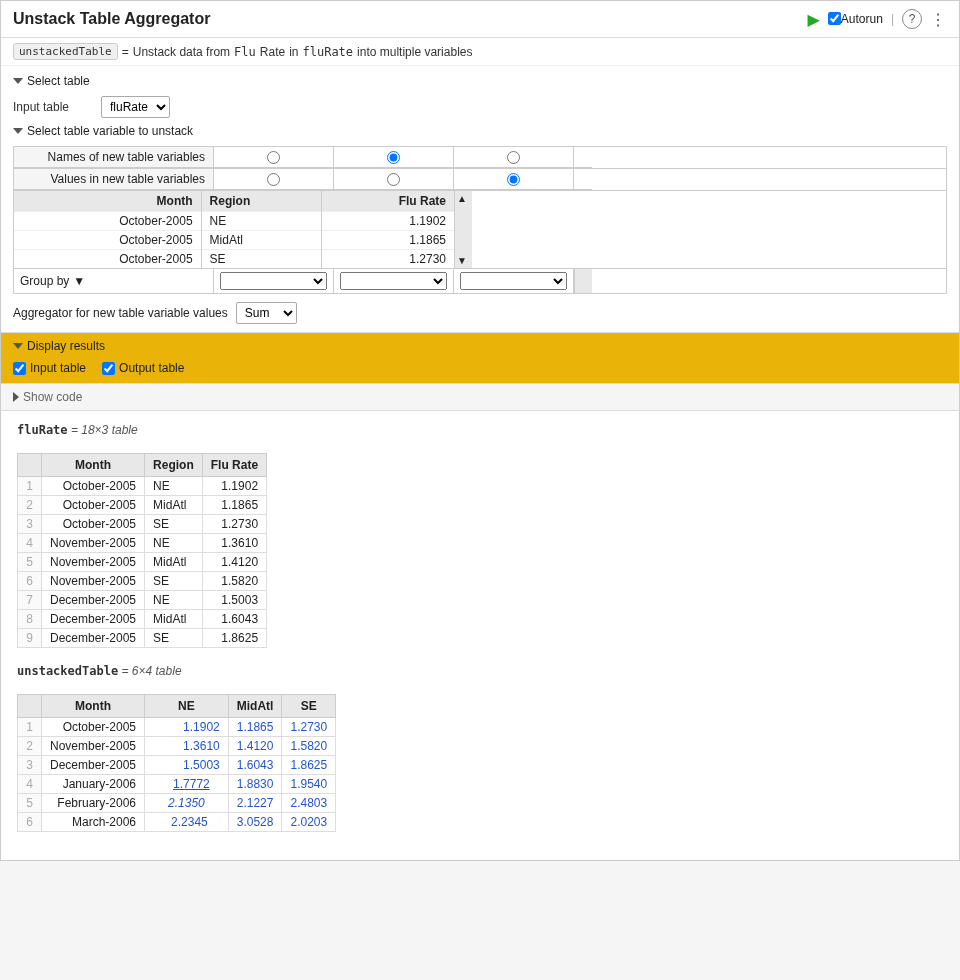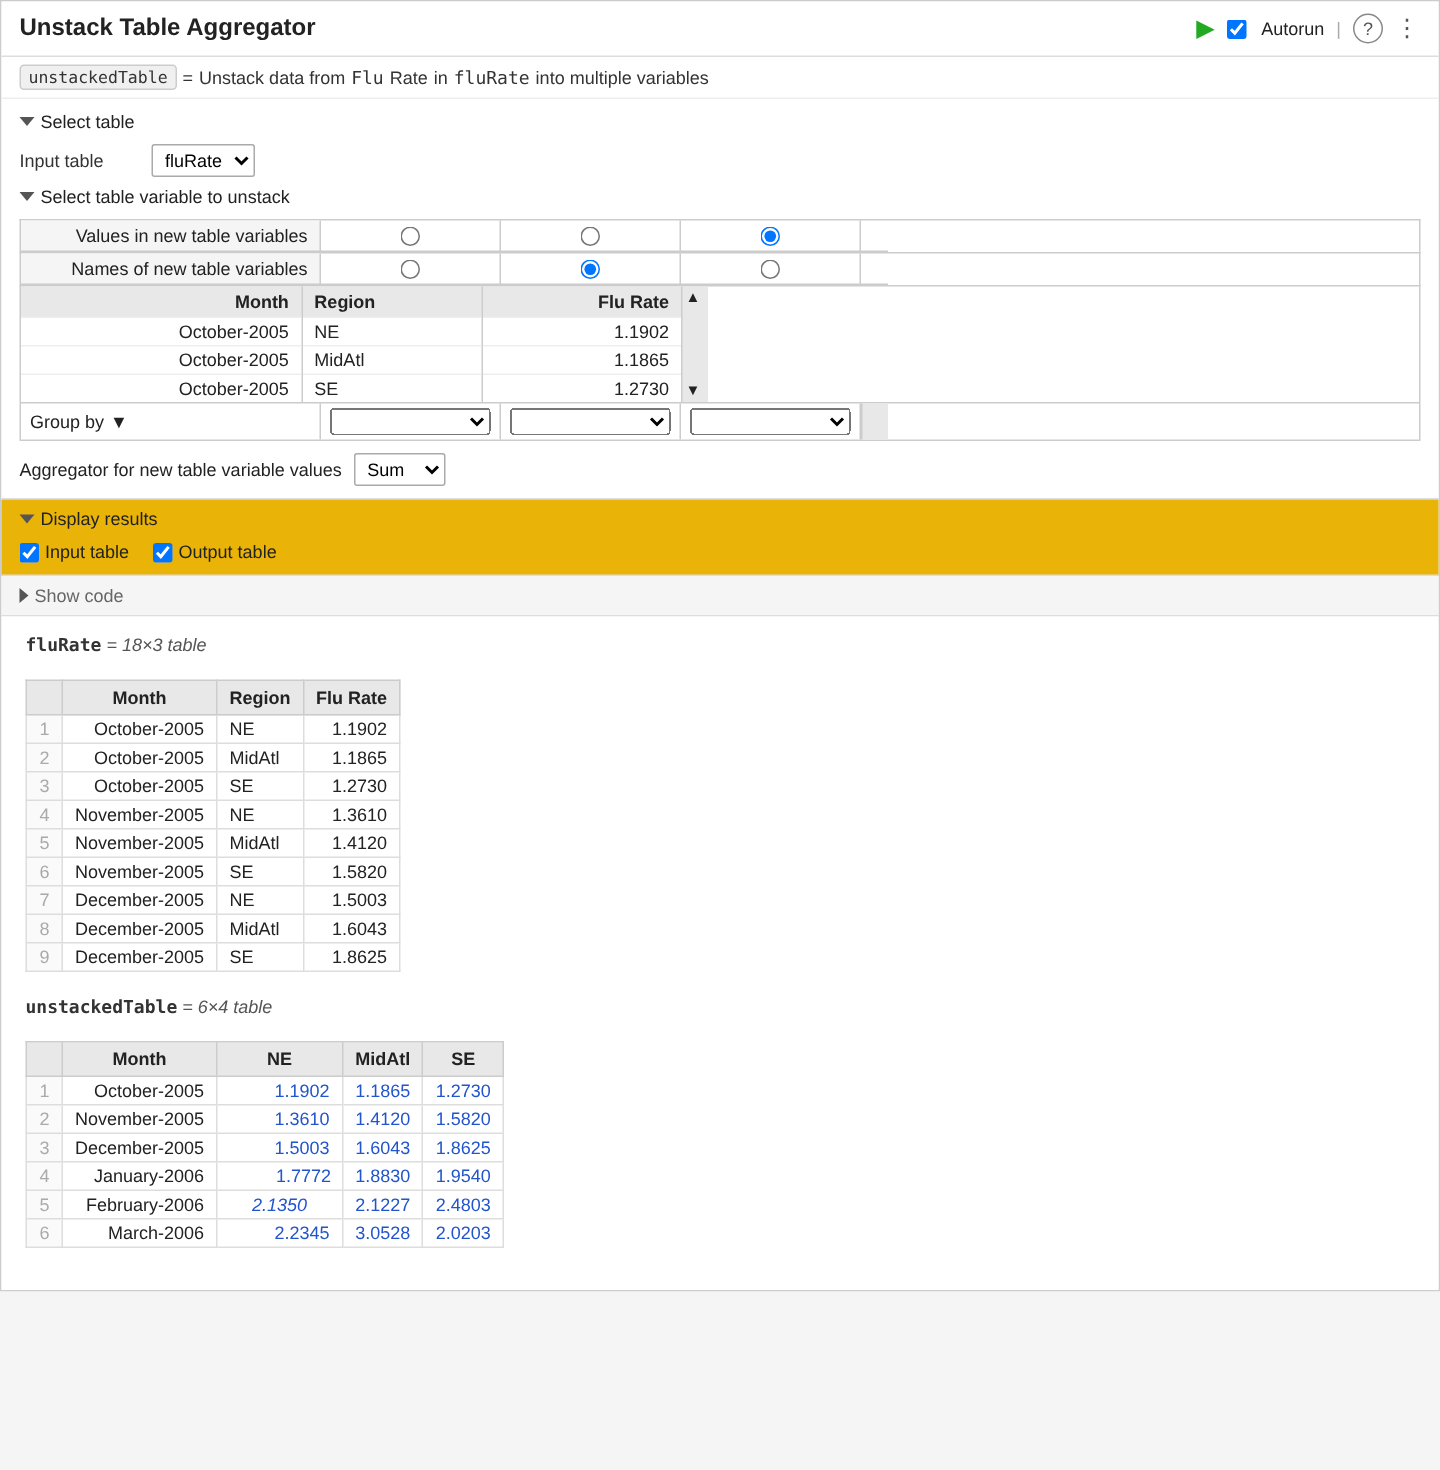--- a/index.html
+++ b/index.html
@@ -5,21 +5,21 @@
     * { box-sizing: border-box; margin: 0; padding: 0; }
     body { font-family: Arial, sans-serif; font-size: 12px; background: #f5f5f5; color: #222; }
 
     .app-container { width: 960px; background: #fff; border: 1px solid #ccc; }
 
     
     .header { display: flex; align-items: center; justify-content: space-between; padding: 8px 12px; border-bottom: 1px solid #ddd; background: #fff; }
     .header-title { font-size: 16px; font-weight: bold; color: #222; }
     .header-actions { display: flex; align-items: center; gap: 8px; }
     .run-btn { color: #22aa22; font-size: 16px; background: none; border: none; cursor: pointer; }
-    .autorun-label { display: flex; align-items: center; gap: 10px; font-size: 12px; cursor: pointer; }
+    .autorun-label { display: flex; align-items: flex-start; gap: 0; font-size: 12px; cursor: pointer; }
     .help-btn { width: 20px; height: 20px; border-radius: 50%; border: 1px solid #888; background: none; cursor: pointer; font-size: 12px; color: #555; display: flex; align-items: center; justify-content: center; }
     .more-btn { background: none; border: none; cursor: pointer; font-size: 16px; color: #555; letter-spacing: 1px; }
 
     
     .desc-bar { padding: 5px 12px; background: #fff; border-bottom: 1px solid #eee; font-size: 12px; color: #333; display: flex; align-items: center; gap: 4px; }
     .code-badge { background: #f0f0f0; border: 1px solid #ccc; border-radius: 3px; padding: 1px 5px; font-family: monospace; font-size: 11px; }
     .mono { font-family: monospace; font-weight: normal; }
 
     
     .config-panel { padding: 8px 12px; background: #fff; border-bottom: 1px solid #ddd; }
@@ -119,46 +119,46 @@
 
     <div class="section-header">
       <span class="triangle-down"></span>
       <span>Select table variable to unstack</span>
     </div>
 
     <div class="var-selector">
 
       <div style="display: grid; grid-template-columns: 200px 120px 120px 120px 18px; border: 1px solid #ccc; border-bottom: none;">
         <div class="var-cell label-cell">
-          <span>Values in new table variables</span>
-        </div>
-        <div class="var-cell radio-cell">
-          <input type="radio" name="values" style="">
-        </div>
-        <div class="var-cell radio-cell">
-          <input type="radio" name="values" style="">
-        </div>
-        <div class="var-cell radio-cell">
-          <input type="radio" name="values" checked="" style="">
+          <span>Names of new table variables</span>
+        </div>
+        <div class="var-cell radio-cell">
+          <input type="radio" name="names" style="">
+        </div>
+        <div class="var-cell radio-cell">
+          <input type="radio" name="names" checked="" style="">
+        </div>
+        <div class="var-cell radio-cell">
+          <input type="radio" name="names" style="">
         </div>
         <div class="var-cell" style="border-right:none;"></div>
       </div>
 
       <div style="display: grid; grid-template-columns: 200px 120px 120px 120px 18px; border: 1px solid #ccc; border-bottom: none;">
         <div class="var-cell label-cell">
-          <span>Names of new table variables</span>
-        </div>
-        <div class="var-cell radio-cell">
-          <input type="radio" name="names" style="">
-        </div>
-        <div class="var-cell radio-cell">
-          <input type="radio" name="names" checked="" style="">
-        </div>
-        <div class="var-cell radio-cell">
-          <input type="radio" name="names" style="">
+          <span>Values in new table variables</span>
+        </div>
+        <div class="var-cell radio-cell">
+          <input type="radio" name="values" style="">
+        </div>
+        <div class="var-cell radio-cell">
+          <input type="radio" name="values" style="">
+        </div>
+        <div class="var-cell radio-cell">
+          <input type="radio" name="values" checked="" style="">
         </div>
         <div class="var-cell" style="border-right:none;"></div>
       </div>
 
       <div style="display: grid; grid-template-columns: 440px 18px; border: 1px solid #ccc; border-bottom: none;">
         <div>
           <table class="preview-table" style="width:100%;">
             <thead>
               <tr>
                 <th style="text-align:right; padding:3px 8px;">Month</th>
@@ -349,35 +349,35 @@
           <tr>
       <td class="idx">3</td>
       <td style="text-align:right; padding:2px 8px;">December-2005</td>
       <td class="blue" style="padding:2px 8px;">1.5003</td>
       <td class="blue" style="padding:2px 8px;">1.6043</td>
       <td class="blue" style="padding:2px 8px;">1.8625</td>
     </tr>
           <tr>
       <td class="idx">4</td>
       <td style="text-align:right; padding:2px 8px;">January-2006</td>
-      <td class="blue" style="padding:2px 7px;">1.7772</td>
+      <td class="blue" style="padding:2px 18px;text-decoration:underline;">1.7772</td>
       <td class="blue" style="padding:0 8px;">1.8830</td>
       <td class="blue" style="padding:2px 8px;">1.9540</td>
     </tr>
           <tr>
       <td class="idx">5</td>
       <td style="text-align:right; padding:2px 8px;">February-2006</td>
       <td class="blue" style="padding:2px 23px;font-style:italic;">2.1350</td>
       <td class="blue" style="padding:2px 8px;">2.1227</td>
       <td class="blue" style="padding:2px 8px;">2.4803</td>
     </tr>
           <tr>
       <td class="idx">6</td>
       <td style="text-align:right; padding:2px 8px;">March-2006</td>
-      <td class="blue" style="padding:2px 8px;">2.2345</td>
+      <td class="blue" style="padding:2px 20px;">2.2345</td>
       <td class="blue" style="padding:2px 8px;">3.0528</td>
       <td class="blue" style="padding:2px 8px;">2.0203</td>
     </tr>
         </tbody>
     </table>
 
   </div>
 </div>
 
 </body></html>

